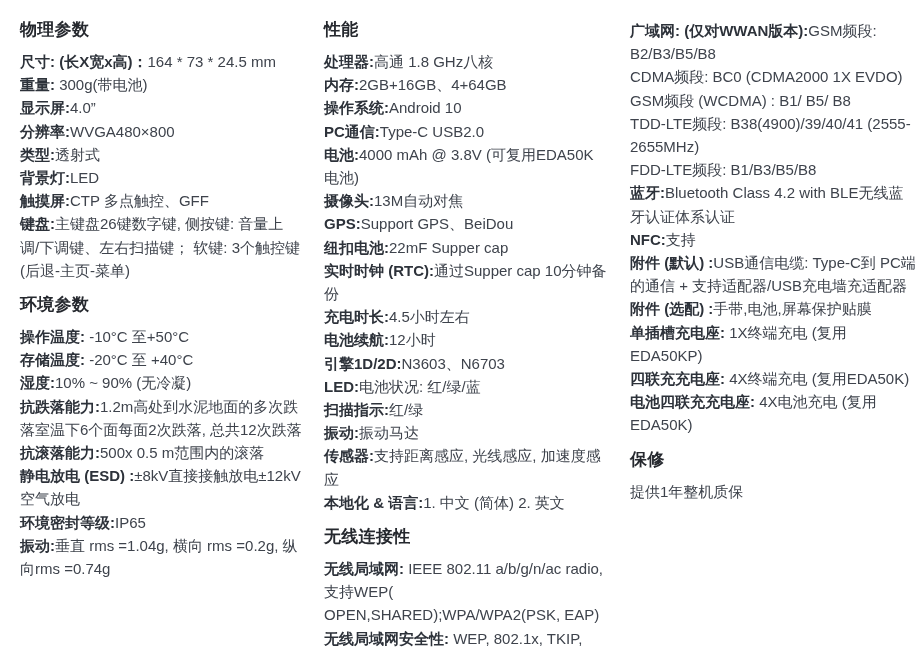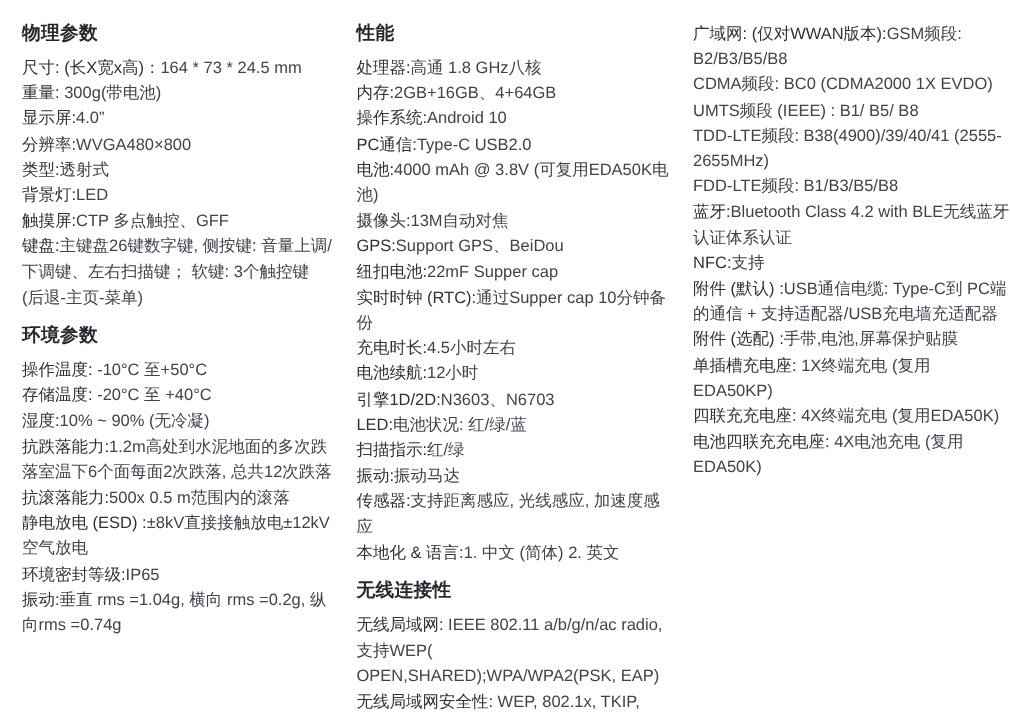--- a/index.html
+++ b/index.html
@@ -34,21 +34,21 @@
   }
   .spec-line{
     margin:0;
     font-size:15px;
     line-height:23.2px;
     color:var(--text);
     overflow-wrap:break-word;
     word-break:break-word;
   }
   .spec-label{
-    font-weight:400;
+    font-weight:700;
     color:var(--label);
   }
 </style>
 </head>
 <body>
 
 <div class="page">
     <div class="col">
       <section class="section">
         <h2 class="section-title">物理参数</h2>
@@ -97,25 +97,29 @@
       <section class="section">
         <h2 class="section-title">无线连接性</h2>
         <p class="spec-line"><span class="spec-label">无线局域网:</span><span> IEEE 802.11 a/b/g/n/ac radio,支持WEP( OPEN,SHARED);WPA/WPA2(PSK, EAP)</span></p>
         <p class="spec-line"><span class="spec-label">无线局域网安全性:</span><span> WEP, 802.1x, TKIP, AES,LEAP, PEAPv0, PEAPv1, EAP-M,SCHAPv2,EAP-GTC, EAP-TLS, EAP-TTLS, WPA-PSK, WPA2,WPA3</span></p>
       </section>
     </div>
     <div class="col">
       <section class="section">
         <p class="spec-line"><span class="spec-label">广域网: (仅对WWAN版本):</span><span>GSM频段: B2/B3/B5/B8</span></p>
         <p class="spec-line"><span>CDMA频段: BC0 (CDMA2000 1X EVDO)</span></p>
-        <p class="spec-line"><span>UMTS频段 (IEEE) : B1/ B5/ B8</span></p>
+        <p class="spec-line"><span>GSM频段 (WCDMA) : B1/ B5/ B8</span></p>
         <p class="spec-line"><span>TDD-LTE频段: B38(4900)/39/40/41 (2555-2655MHz)</span></p>
         <p class="spec-line"><span>FDD-LTE频段: B1/B3/B5/B8</span></p>
         <p class="spec-line"><span class="spec-label">蓝牙:</span><span>Bluetooth Class 4.2 with BLE无线蓝牙认证体系认证</span></p>
         <p class="spec-line"><span class="spec-label">NFC:</span><span>支持</span></p>
         <p class="spec-line"><span class="spec-label">附件 (默认) :</span><span>USB通信电缆: Type-C到 PC端的通信 + 支持适配器/USB充电墙充适配器</span></p>
         <p class="spec-line"><span class="spec-label">附件 (选配) :</span><span>手带,电池,屏幕保护贴膜</span></p>
         <p class="spec-line"><span class="spec-label">单插槽充电座:</span><span> 1X终端充电 (复用EDA50KP)</span></p>
         <p class="spec-line"><span class="spec-label">四联充充电座:</span><span> 4X终端充电 (复用EDA50K)</span></p>
         <p class="spec-line"><span class="spec-label">电池四联充充电座:</span><span> 4X电池充电 (复用EDA50K)</span></p>
       </section>
+      <section class="section">
+        <h2 class="section-title">保修</h2>
+        <p class="spec-line"><span>提供1年整机质保</span></p>
+      </section>
     </div>
   </div>
 
 </body></html>

